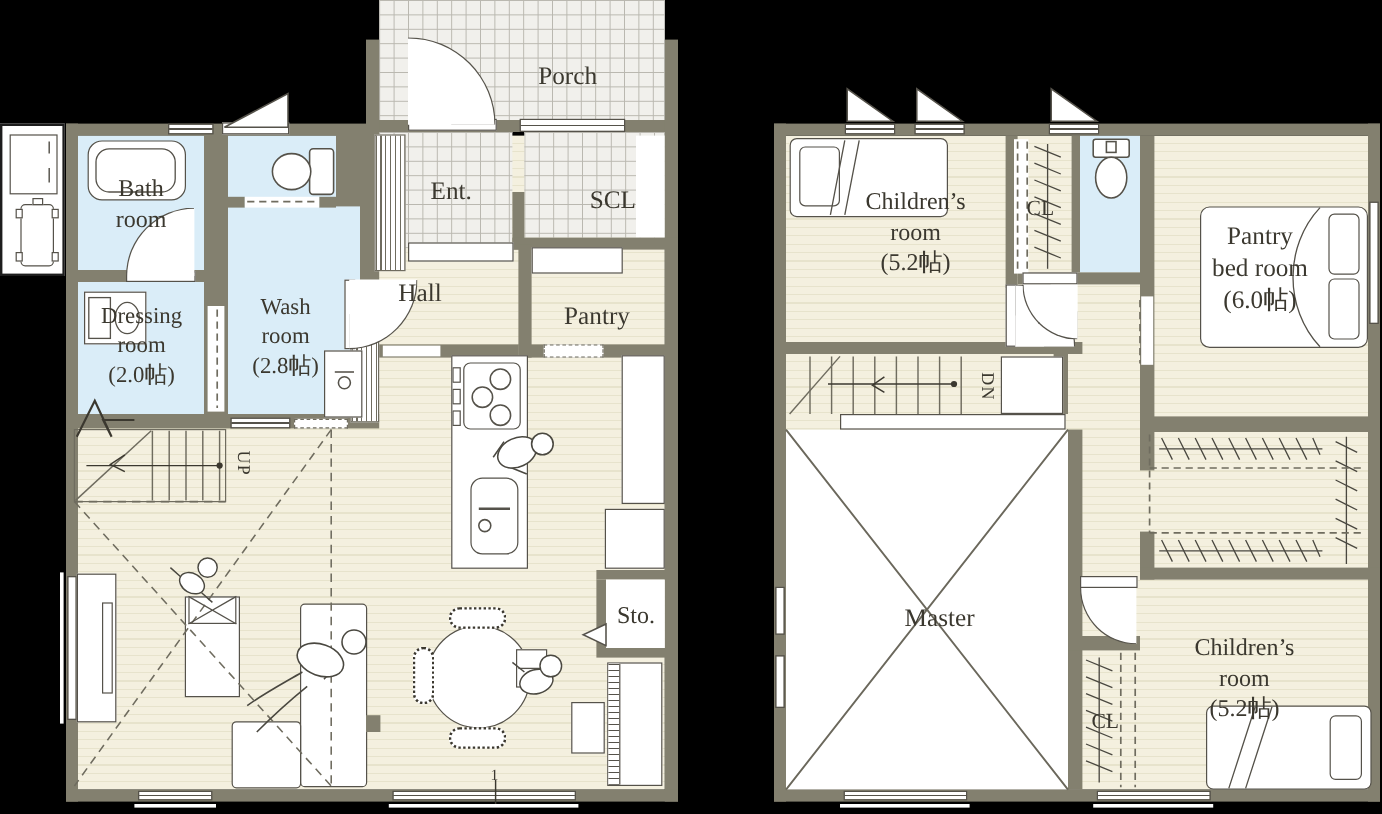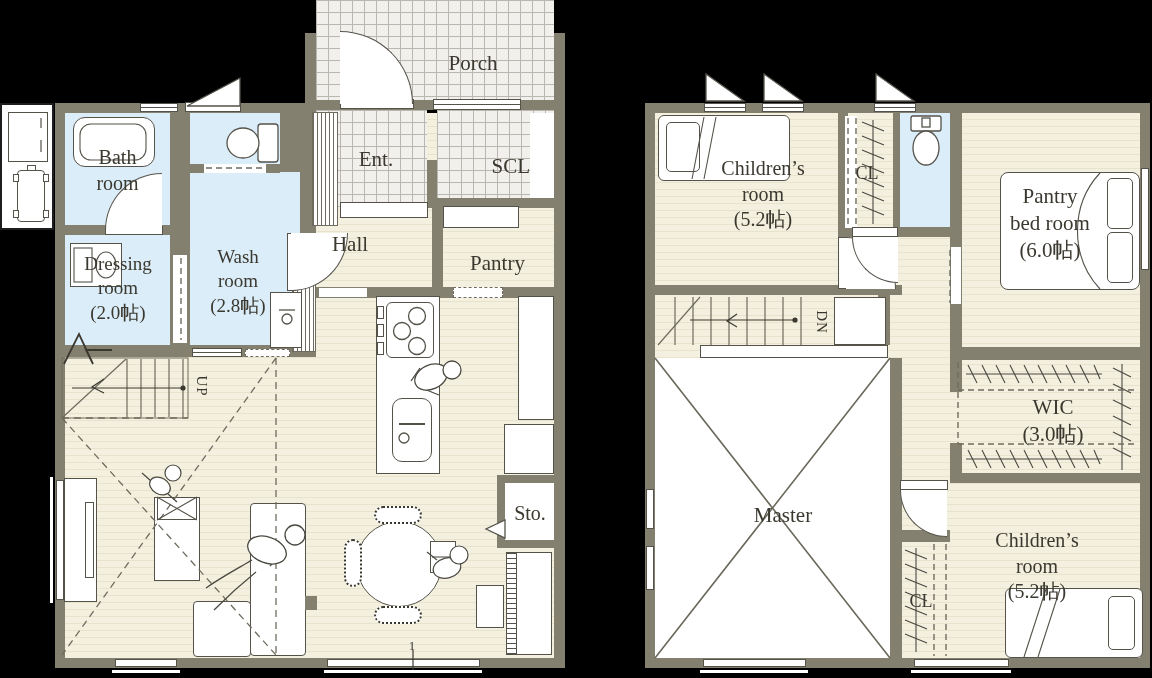--- a/index.html
+++ b/index.html
@@ -344,22 +344,20 @@
   <div class="abs lbl" style="left:180px;top:375px;width:40px;height:22px;font-size:15px;letter-spacing:1px;transform:rotate(90deg);">UP</div>
   <div class="abs lbl" style="left:404px;top:638px;width:16px;font-size:13px;">1</div>
 
   <div class="abs lbl" style="left:690px;top:156px;width:146px;font-size:20px;">Children’s
 room
 (5.2帖)</div>
   <div class="abs lbl" style="left:850px;top:162px;width:34px;font-size:18px;">CL</div>
   <div class="abs lbl" style="left:975px;top:183px;width:150px;font-size:21px;">Pantry
 bed room
 (6.0帖)</div>
-  <div class="abs lbl" style="left:990px;top:394px;width:126px;font-size:21px;">WIC
-(3.0帖)</div>
   <div class="abs lbl" style="left:738px;top:502px;width:90px;font-size:21px;">Master</div>
   <div class="abs lbl" style="left:964px;top:528px;width:146px;font-size:20px;">Children’s
 room
 (5.2帖)</div>
   <div class="abs lbl" style="left:903px;top:590px;width:36px;font-size:18px;">CL</div>
   <div class="abs lbl" style="left:800px;top:311px;width:40px;height:22px;font-size:15px;letter-spacing:1px;transform:rotate(90deg);">DN</div>
 
 </div>
 
 </body></html>

